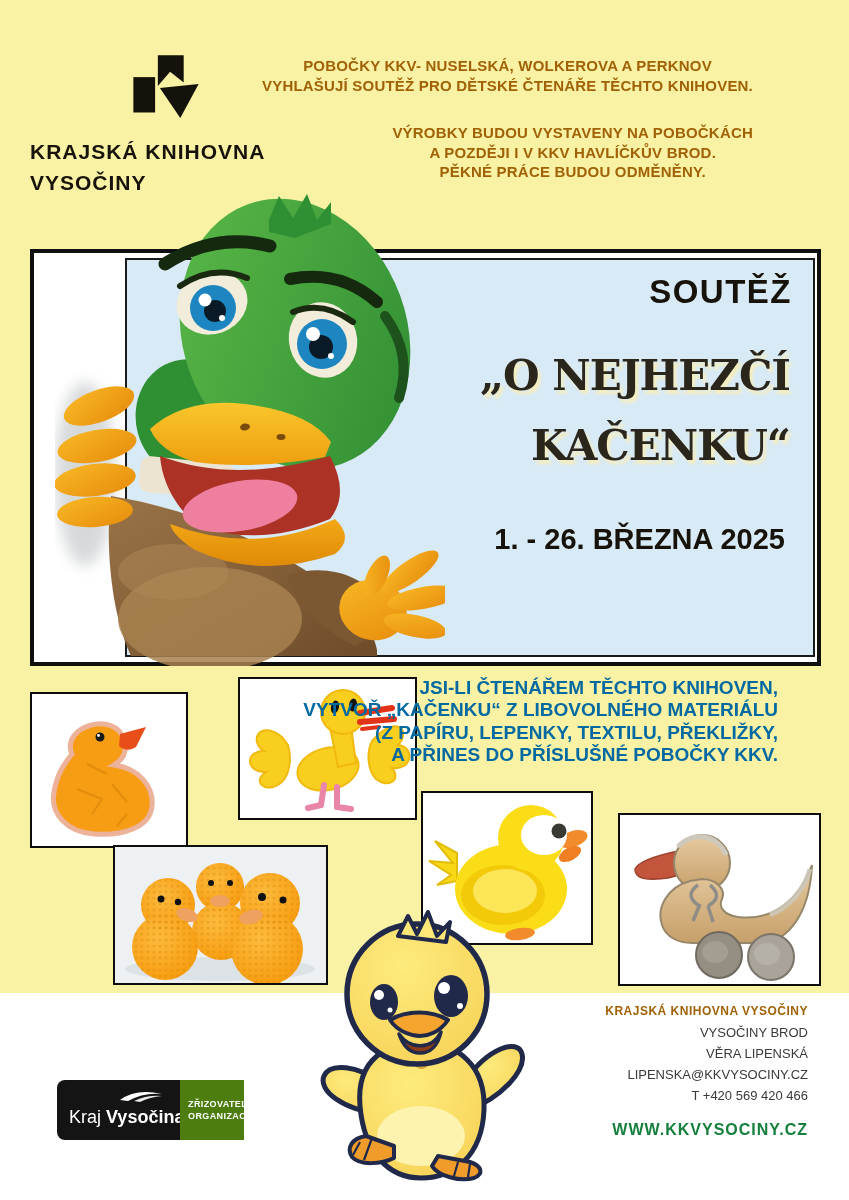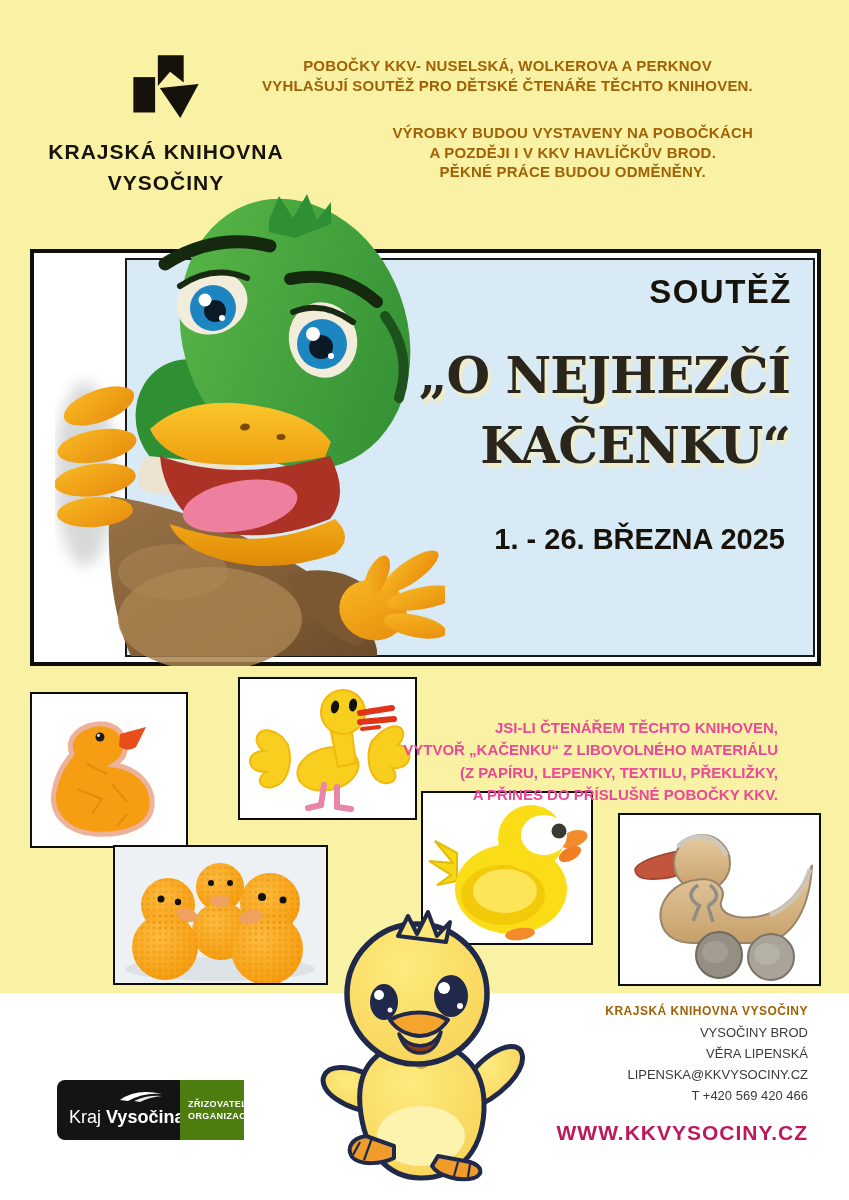--- a/index.html
+++ b/index.html
@@ -5,62 +5,62 @@
   html,body { margin:0; padding:0; background:#e8e8e8; }
   .poster {
     position:relative; width:849px; height:1200px; margin:0 auto;
     background:#ffffff; overflow:hidden;
     font-family:"Liberation Sans", sans-serif; color:#17130a;
   }
   .yellow-bg { position:absolute; left:0; top:0; width:849px; height:993px; background:#f9f2a4; }
 
   
   .kkv-logo { position:absolute; left:131px; top:54px; width:70px; height:68px; }
-  .kkv-name { position:absolute; left:30px; top:136px; width:272px; text-align:center;
+  .kkv-name { position:absolute; left:30px; top:136px; width:272px; text-align:left;
               font-weight:bold; font-size:21px; letter-spacing:1px; line-height:31px; }
   .block-right { position:absolute; text-align:center; font-weight:bold;
                  font-size:15px; line-height:19.5px; letter-spacing:0.2px; color:#a16207; }
   .announce { right:96px; top:56px; }
   .exhibit  { right:96px; top:123px; }
 
   
   .banner-outer { position:absolute; left:30px; top:249px; width:791px; height:417px;
                   background:#ffffff; border:4px solid #0f0f0f; box-sizing:border-box; }
   .banner-blue  { position:absolute; left:125px; top:258px; width:690px; height:399px;
                   background:#d8eaf6; border:2px solid #1a1a1a; box-sizing:border-box; }
   .kicker { position:absolute; right:57px; top:273px; font-size:33px; font-weight:bold;
             letter-spacing:1.5px; }
   .big-title { position:absolute; right:59px; top:341px; text-align:right;
-               font-family:"DejaVu Serif", serif; font-weight:bold; font-size:50px;
+               font-family:"DejaVu Serif", serif; font-weight:bold; font-size:42px;
                line-height:70px; letter-spacing:-1px; color:#2b261c;
                text-shadow:3px 4px 3px rgba(246,238,190,0.95); }
   .date-line { position:absolute; right:64px; top:523px; font-size:29px; font-weight:bold; }
 
   .mascot { position:absolute; left:55px; top:194px; width:390px; height:472px; }
 
   
   .photo { position:absolute; background:#fff; border:2px solid #0d0d0d; box-sizing:border-box; }
   .photo svg { display:block; width:100%; height:100%; }
   .ph-paper   { left:30px;  top:692px; width:158px; height:156px; }
   .ph-drawing { left:238px; top:677px; width:179px; height:143px; }
   .ph-crochet { left:113px; top:845px; width:215px; height:140px; }
   .ph-clay    { left:421px; top:791px; width:172px; height:154px; }
   .ph-wood    { left:618px; top:813px; width:203px; height:173px; }
 
-  .instructions { position:absolute; right:71px; top:717px; text-align:right;
-                  font-weight:bold; font-size:15px; line-height:22.4px; color:#ec4899; }
+  .instructions { position:absolute; right:71px; top:677px; text-align:right;
+                  font-weight:bold; font-size:19px; line-height:22.4px; color:#0369a1; }
 
   .duckling { position:absolute; left:320px; top:910px; width:205px; height:290px; }
 
   
   .contact { position:absolute; right:41px; top:1001px; text-align:right;
              font-size:13px; line-height:21px; color:#3a3a3a; }
   .contact .c-head { font-weight:bold; font-size:12px; letter-spacing:0.5px; color:#a16207; }
-  .website { position:absolute; right:41px; top:1121px; font-size:21px; font-weight:bold;
-             letter-spacing:1px; color:#be185d; }
+  .website { position:absolute; right:41px; top:1121px; font-size:16px; font-weight:bold;
+             letter-spacing:1px; color:#15803d; }
 
   .kraj-box { position:absolute; left:57px; top:1080px; width:123px; height:60px;
               background:#141414; border-radius:8px 0 0 8px; color:#fff; }
   .kraj-text { position:absolute; left:12px; bottom:12px; font-size:18px; white-space:nowrap; }
   .kraj-text b { font-weight:bold; }
   .kraj-swoosh { position:absolute; right:16px; top:8px; width:46px; height:14px; }
   .role-box { position:absolute; left:180px; top:1080px; width:64px; height:60px;
               background:#4d7c0f; color:#fff; font-size:9px; font-weight:bold;
               letter-spacing:0.4px; line-height:12px; display:flex; flex-direction:column;
               justify-content:center; box-sizing:border-box; padding-left:8px; }

